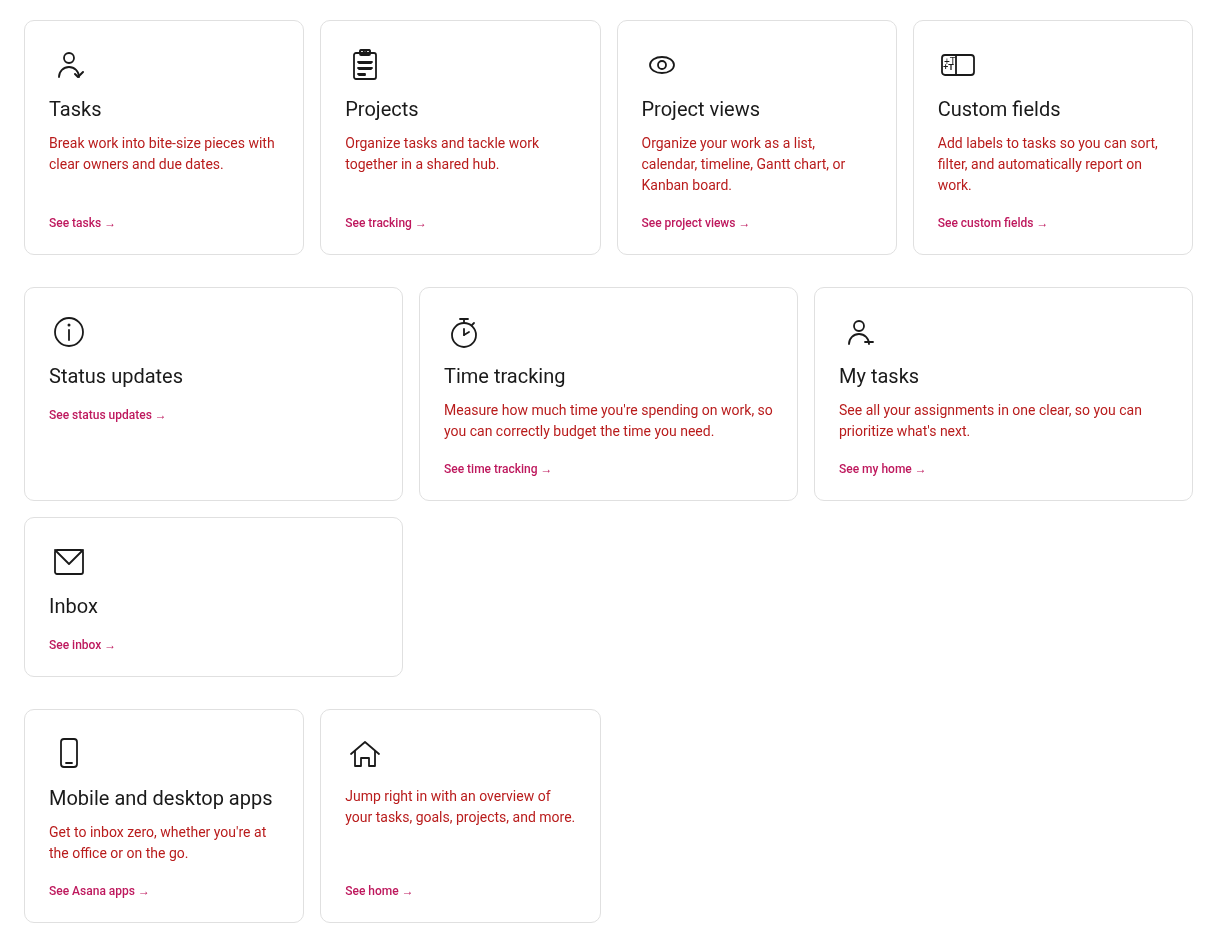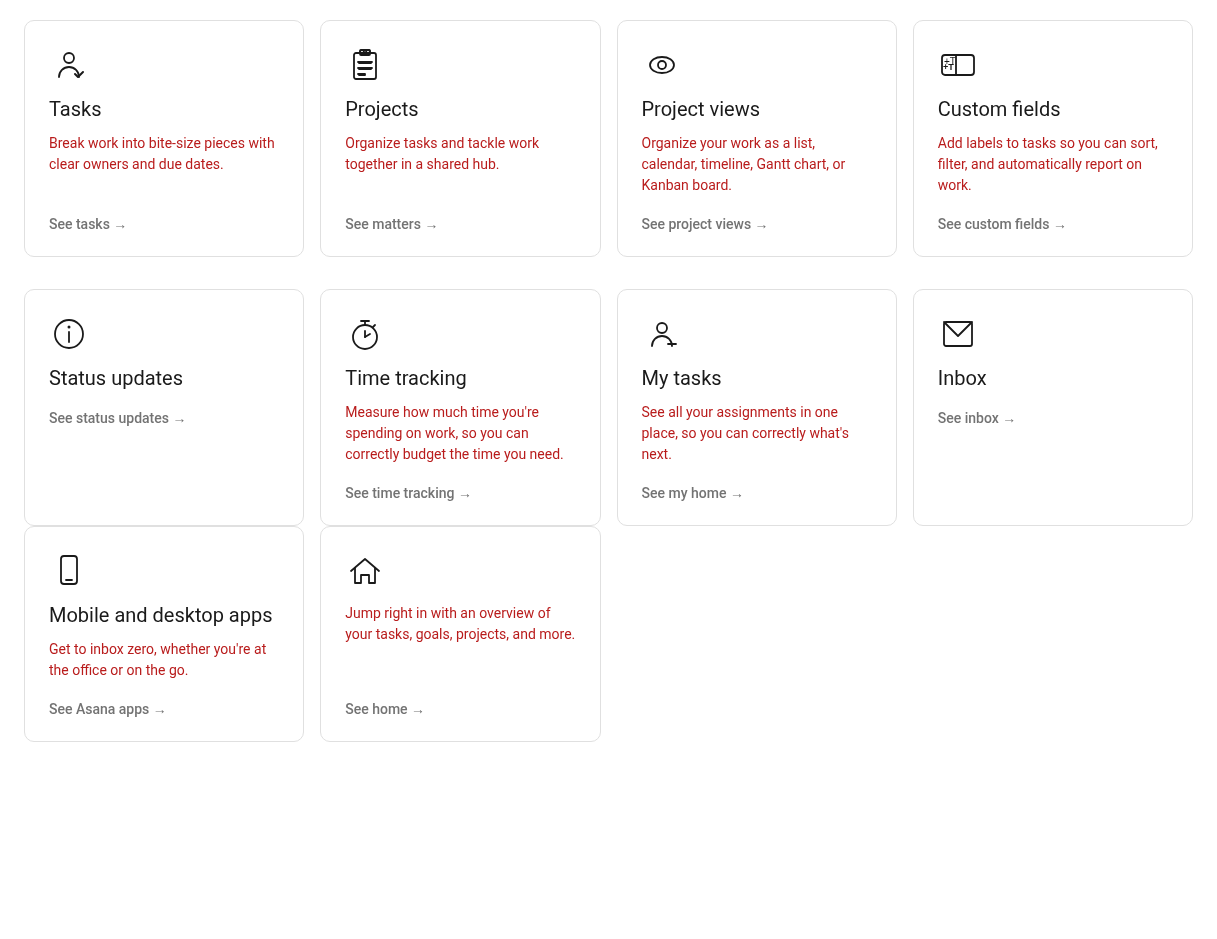--- a/index.html
+++ b/index.html
@@ -10,22 +10,23 @@
       padding: 20px 24px;
     }
     .grid {
       display: grid;
       grid-template-columns: repeat(4, 1fr);
       gap: 16px;
       margin-bottom: 32px;
     }
     .grid-2col {
       display: grid;
-      grid-template-columns: repeat(4, 1fr);
+      grid-template-columns: repeat(3, 1fr);
       gap: 16px;
+      margin-bottom: 32px;
     }
     .grid-bottom {
       display: grid;
       grid-template-columns: repeat(4, 1fr);
       gap: 16px;
     }
     .card {
       border: 1px solid #e0e0e0;
       border-radius: 10px;
       padding: 24px;
@@ -55,23 +56,23 @@
       font-weight: 400;
       line-height: 1.2;
     }
     .card-desc {
       font-size: 14px;
       line-height: 1.5;
       color: #b91c1c;
       flex: 1;
     }
     .card-link {
-      font-size: 14px;
+      font-size: 12px;
       font-weight: 500;
-      color: #737373;
+      color: #be185d;
       text-decoration: none;
       display: flex;
       align-items: center;
       gap: 4px;
       margin-top: 8px;
     }
   </style>
 </head>
 <body>
 
@@ -101,21 +102,21 @@
         <line x1="11" y1="27" x2="18" y2="27"></line>
 
         <rect x="13" y="3" width="10" height="5" rx="1"></rect>
         <line x1="12" y1="16" x2="24" y2="16"></line>
         <line x1="12" y1="22" x2="24" y2="22"></line>
         <line x1="12" y1="28" x2="18" y2="28"></line>
       </svg>
     </div>
     <div class="card-title">Projects</div>
     <div class="card-desc">Organize tasks and tackle work together in a shared hub.</div>
-    <a class="card-link" href="#">See matters →</a>
+    <a class="card-link" href="#">See tracking →</a>
   </div>
 
   <div class="card">
     <div class="card-icon">
       <svg viewBox="0 0 36 36">
         <ellipse cx="18" cy="18" rx="12" ry="8"></ellipse>
         <circle cx="18" cy="18" r="4"></circle>
       </svg>
     </div>
     <div class="card-title">Project views</div>
@@ -171,21 +172,21 @@
 
   <div class="card">
     <div class="card-icon">
       <svg viewBox="0 0 36 36">
         <circle cx="18" cy="12" r="5"></circle>
         <path d="M8 30c0-5.523 4.477-10 10-10s10 4.477 10 10"></path>
         <line x1="24" y1="28" x2="32" y2="28"></line>
       </svg>
     </div>
     <div class="card-title">My tasks</div>
-    <div class="card-desc">See all your assignments in one place, so you can correctly what's next.</div>
+    <div class="card-desc">See all your assignments in one clear, so you can prioritize what's next.</div>
     <a class="card-link" href="#">See my home →</a>
   </div>
 
   <div class="card">
     <div class="card-icon">
       <svg viewBox="0 0 36 36">
         <rect x="4" y="6" width="28" height="24" rx="2"></rect>
         <polyline points="4,6 18,20 32,6"></polyline>
       </svg>
     </div>

